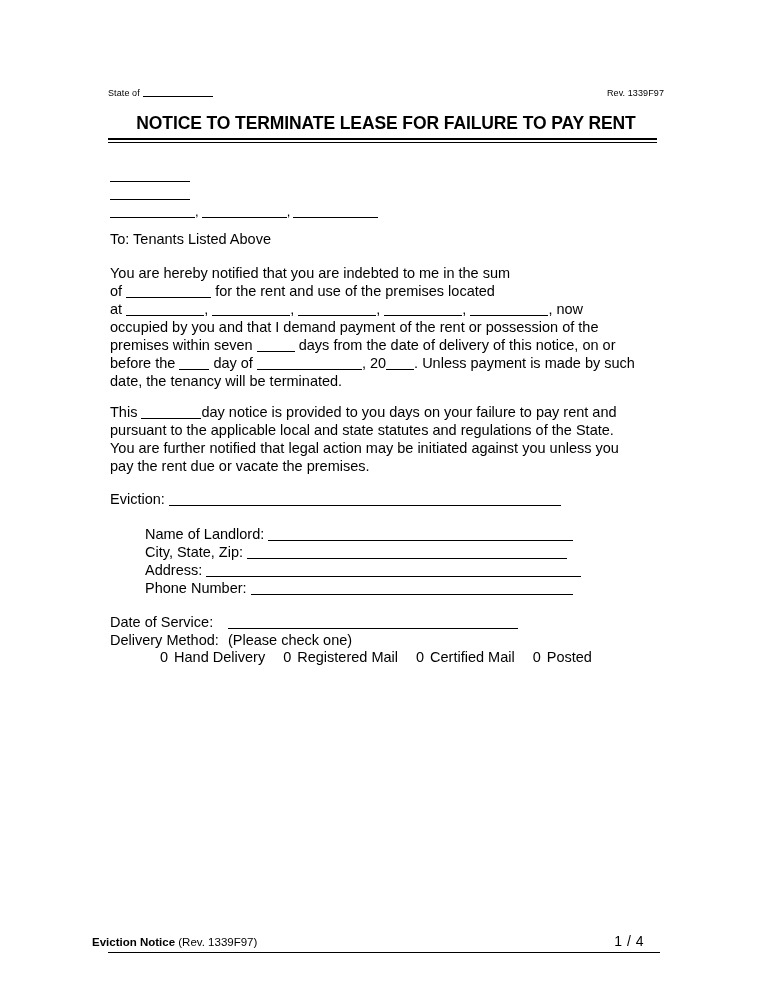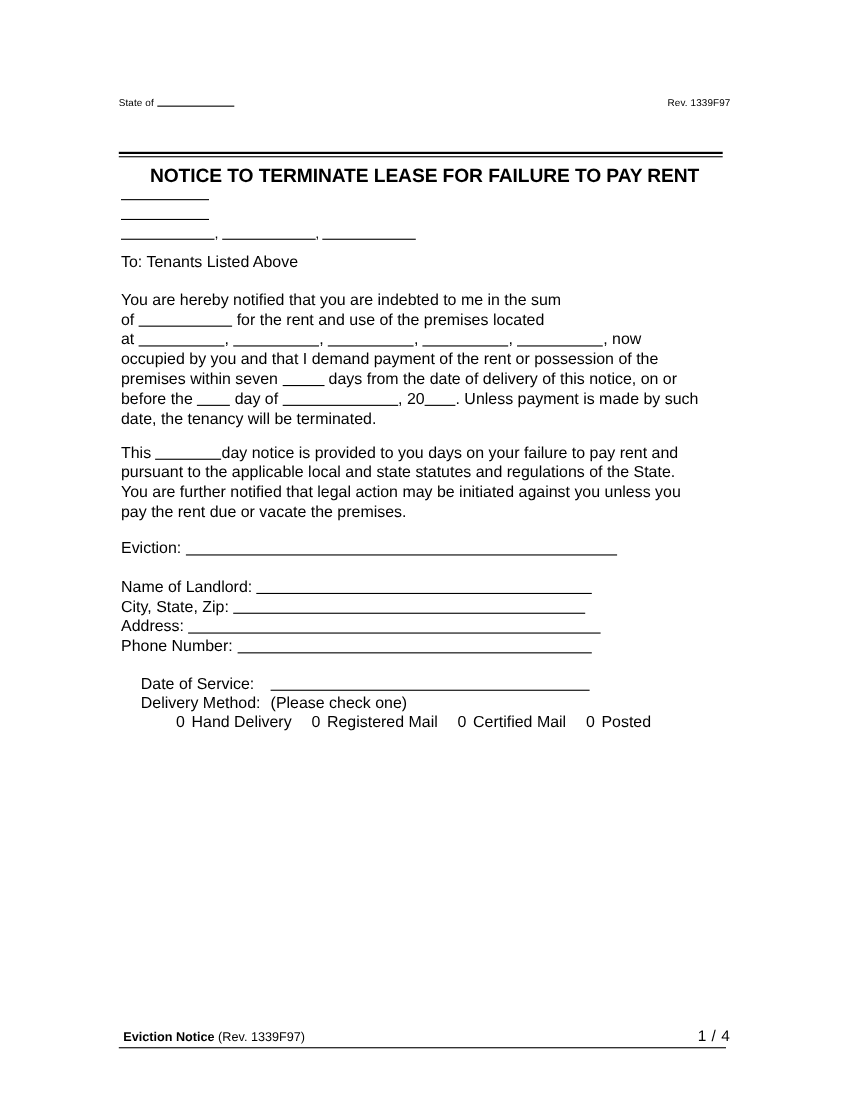--- a/index.html
+++ b/index.html
@@ -58,21 +58,20 @@
     top: 113px;
     width: 556px;
     text-align: center;
   }
   .doc-title {
     font-size: 17.5px;
     font-weight: bold;
     letter-spacing: -0.1px;
     white-space: nowrap;
     line-height: 21px;
-    margin-top: 36px;
   }
   .title-rule-a {
     position: absolute;
     left: 108px;
     top: 138px;
     width: 549px;
     height: 0;
     border-top: 2px solid #000;
   }
   .title-rule-b {
@@ -145,34 +144,34 @@
     position: absolute;
     left: 110px;
     top: 525px;
     font-size: 14.5px;
     line-height: 18px;
   }
   .field-row {
     height: 18px;
     line-height: 18px;
     white-space: nowrap;
+    margin-left: 35px;
   }
 
   .service {
     position: absolute;
     left: 110px;
     top: 613px;
     font-size: 14.5px;
     line-height: 18px;
   }
   .service-row {
     height: 18px;
     line-height: 18px;
     white-space: nowrap;
-    margin-left: 18px;
   }
   .label-fixed {
     display: inline-block;
     width: 118px;
   }
   .check-row {
     position: absolute;
     left: 110px;
     top: 648px;
     font-size: 14.5px;
@@ -187,21 +186,21 @@
   .footer-rule {
     position: absolute;
     left: 108px;
     top: 952px;
     width: 552px;
     height: 0;
     border-top: 1px solid #000;
   }
   .footer-row {
     position: absolute;
-    left: 112px;
+    left: 92px;
     top: 933px;
     width: 552px;
     display: flex;
     justify-content: space-between;
     align-items: baseline;
   }
   .footer-left {
     font-size: 11.5px;
     white-space: nowrap;
   }

